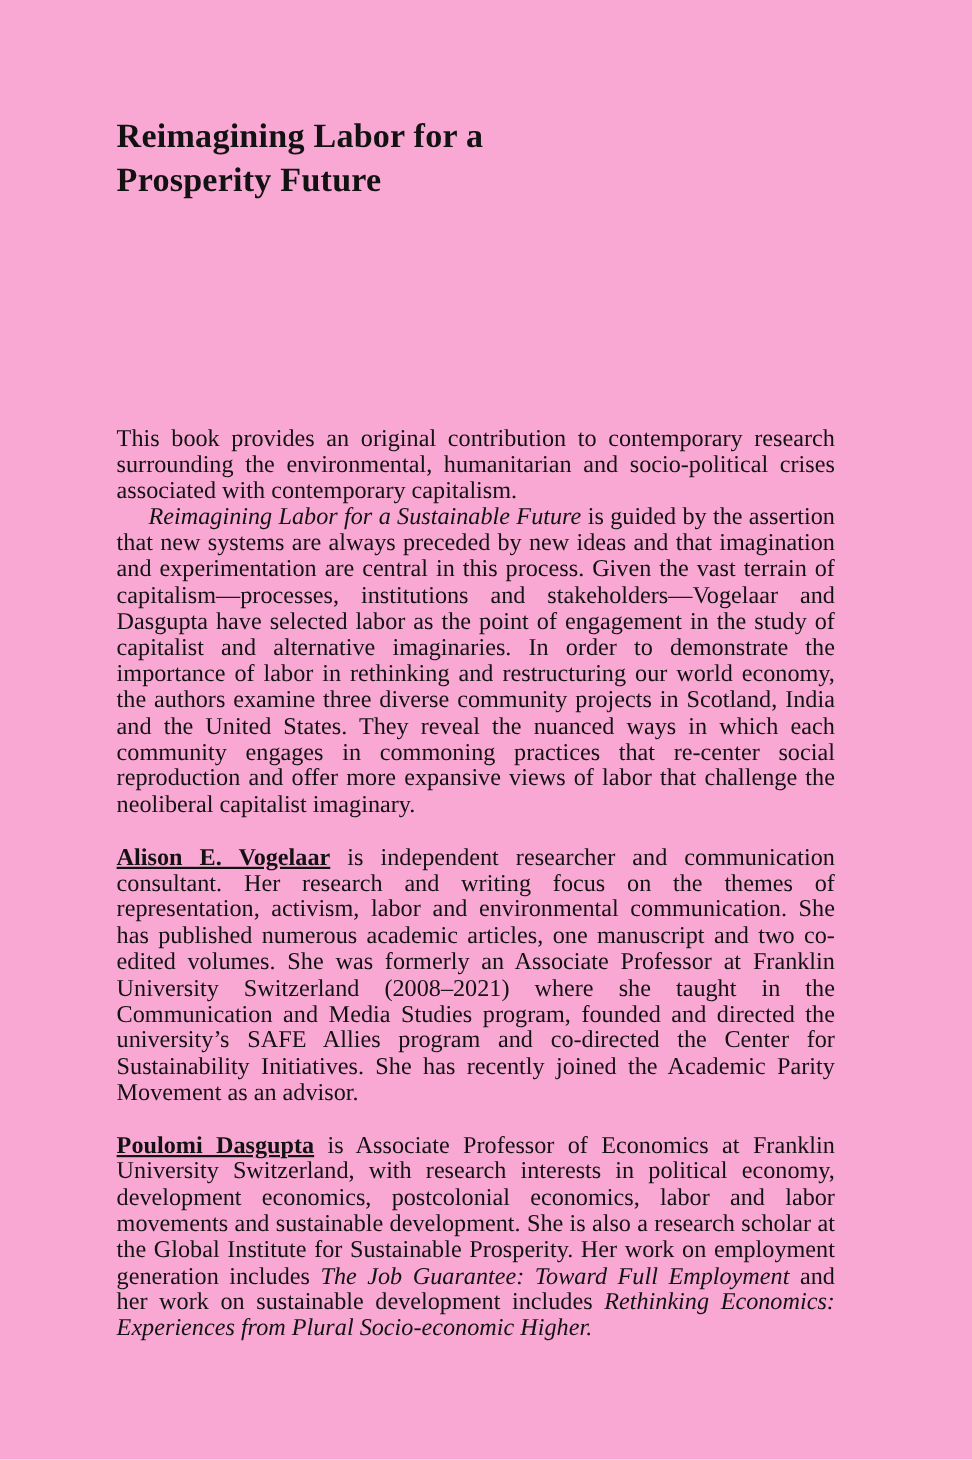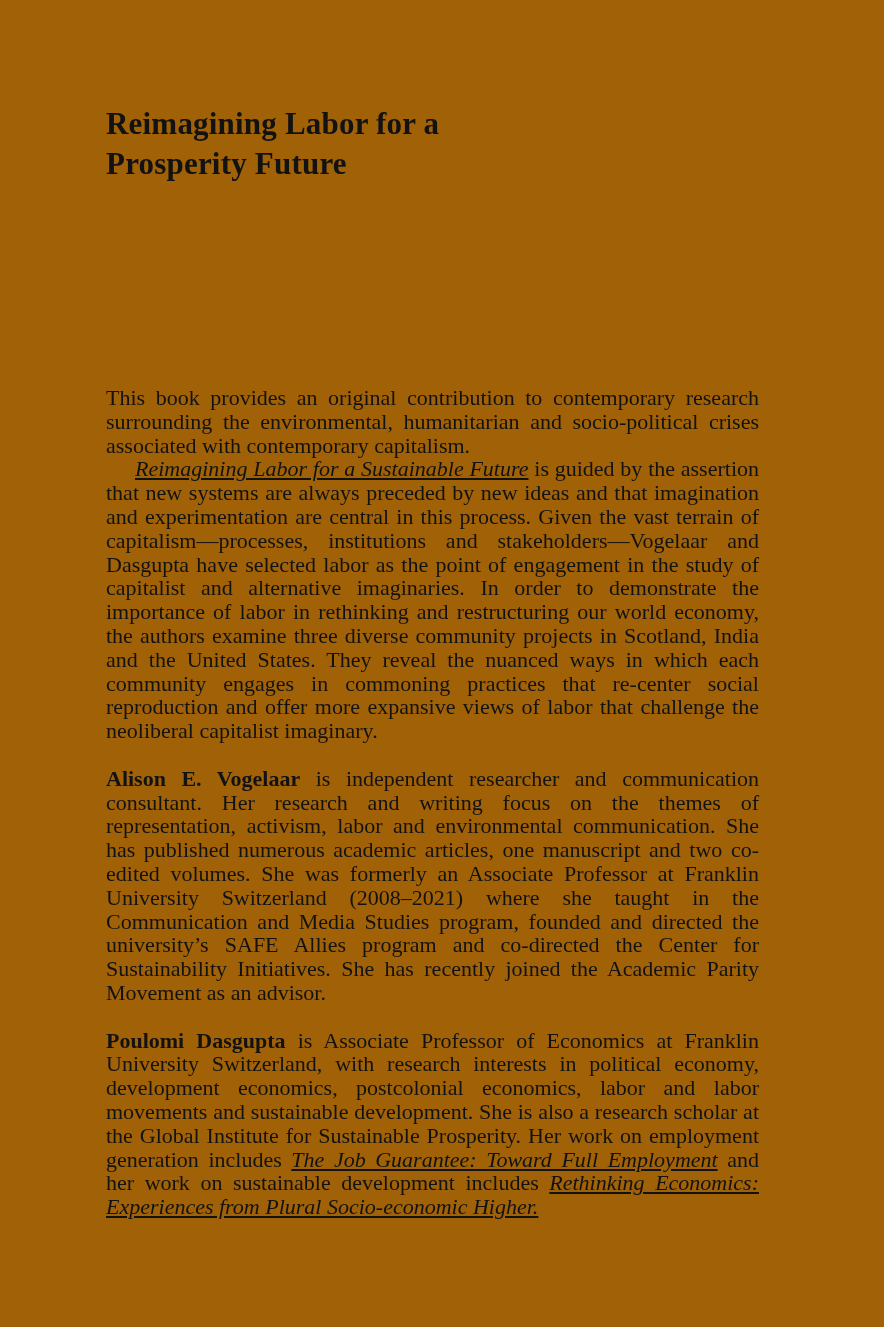--- a/index.html
+++ b/index.html
@@ -4,21 +4,21 @@
 <style>
   html, body {
     margin: 0;
     padding: 0;
     background: #ffffff;
   }
   .page {
     position: relative;
     width: 884px;
     height: 1327px;
-    background: #a16207;
+    background: #f9a8d4;
     color: #121212;
     font-family: "Liberation Serif", "DejaVu Serif", serif;
     overflow: hidden;
   }
   .book-title {
     position: absolute;
     left: 106px;
     top: 104px;
     margin: 0;
     font-size: 31px;
@@ -39,22 +39,22 @@
   }
   .content p {
     margin: 0;
   }
   .content p.indent {
     text-indent: 29px;
   }
   .content p.bio {
     margin-top: 23.8px;
   }
-  .italic { font-style: italic; text-decoration: underline; }
-  .bold   { font-weight: bold; }
+  .italic { font-style: italic; }
+  .bold   { font-weight: bold; text-decoration: underline; }
 </style>
 </head>
 <body>
 
 <div class="page">
 
   <h1 class="book-title">
     <span>Reimagining Labor for a</span><br>
     <span>Prosperity Future</span>
   </h1>

